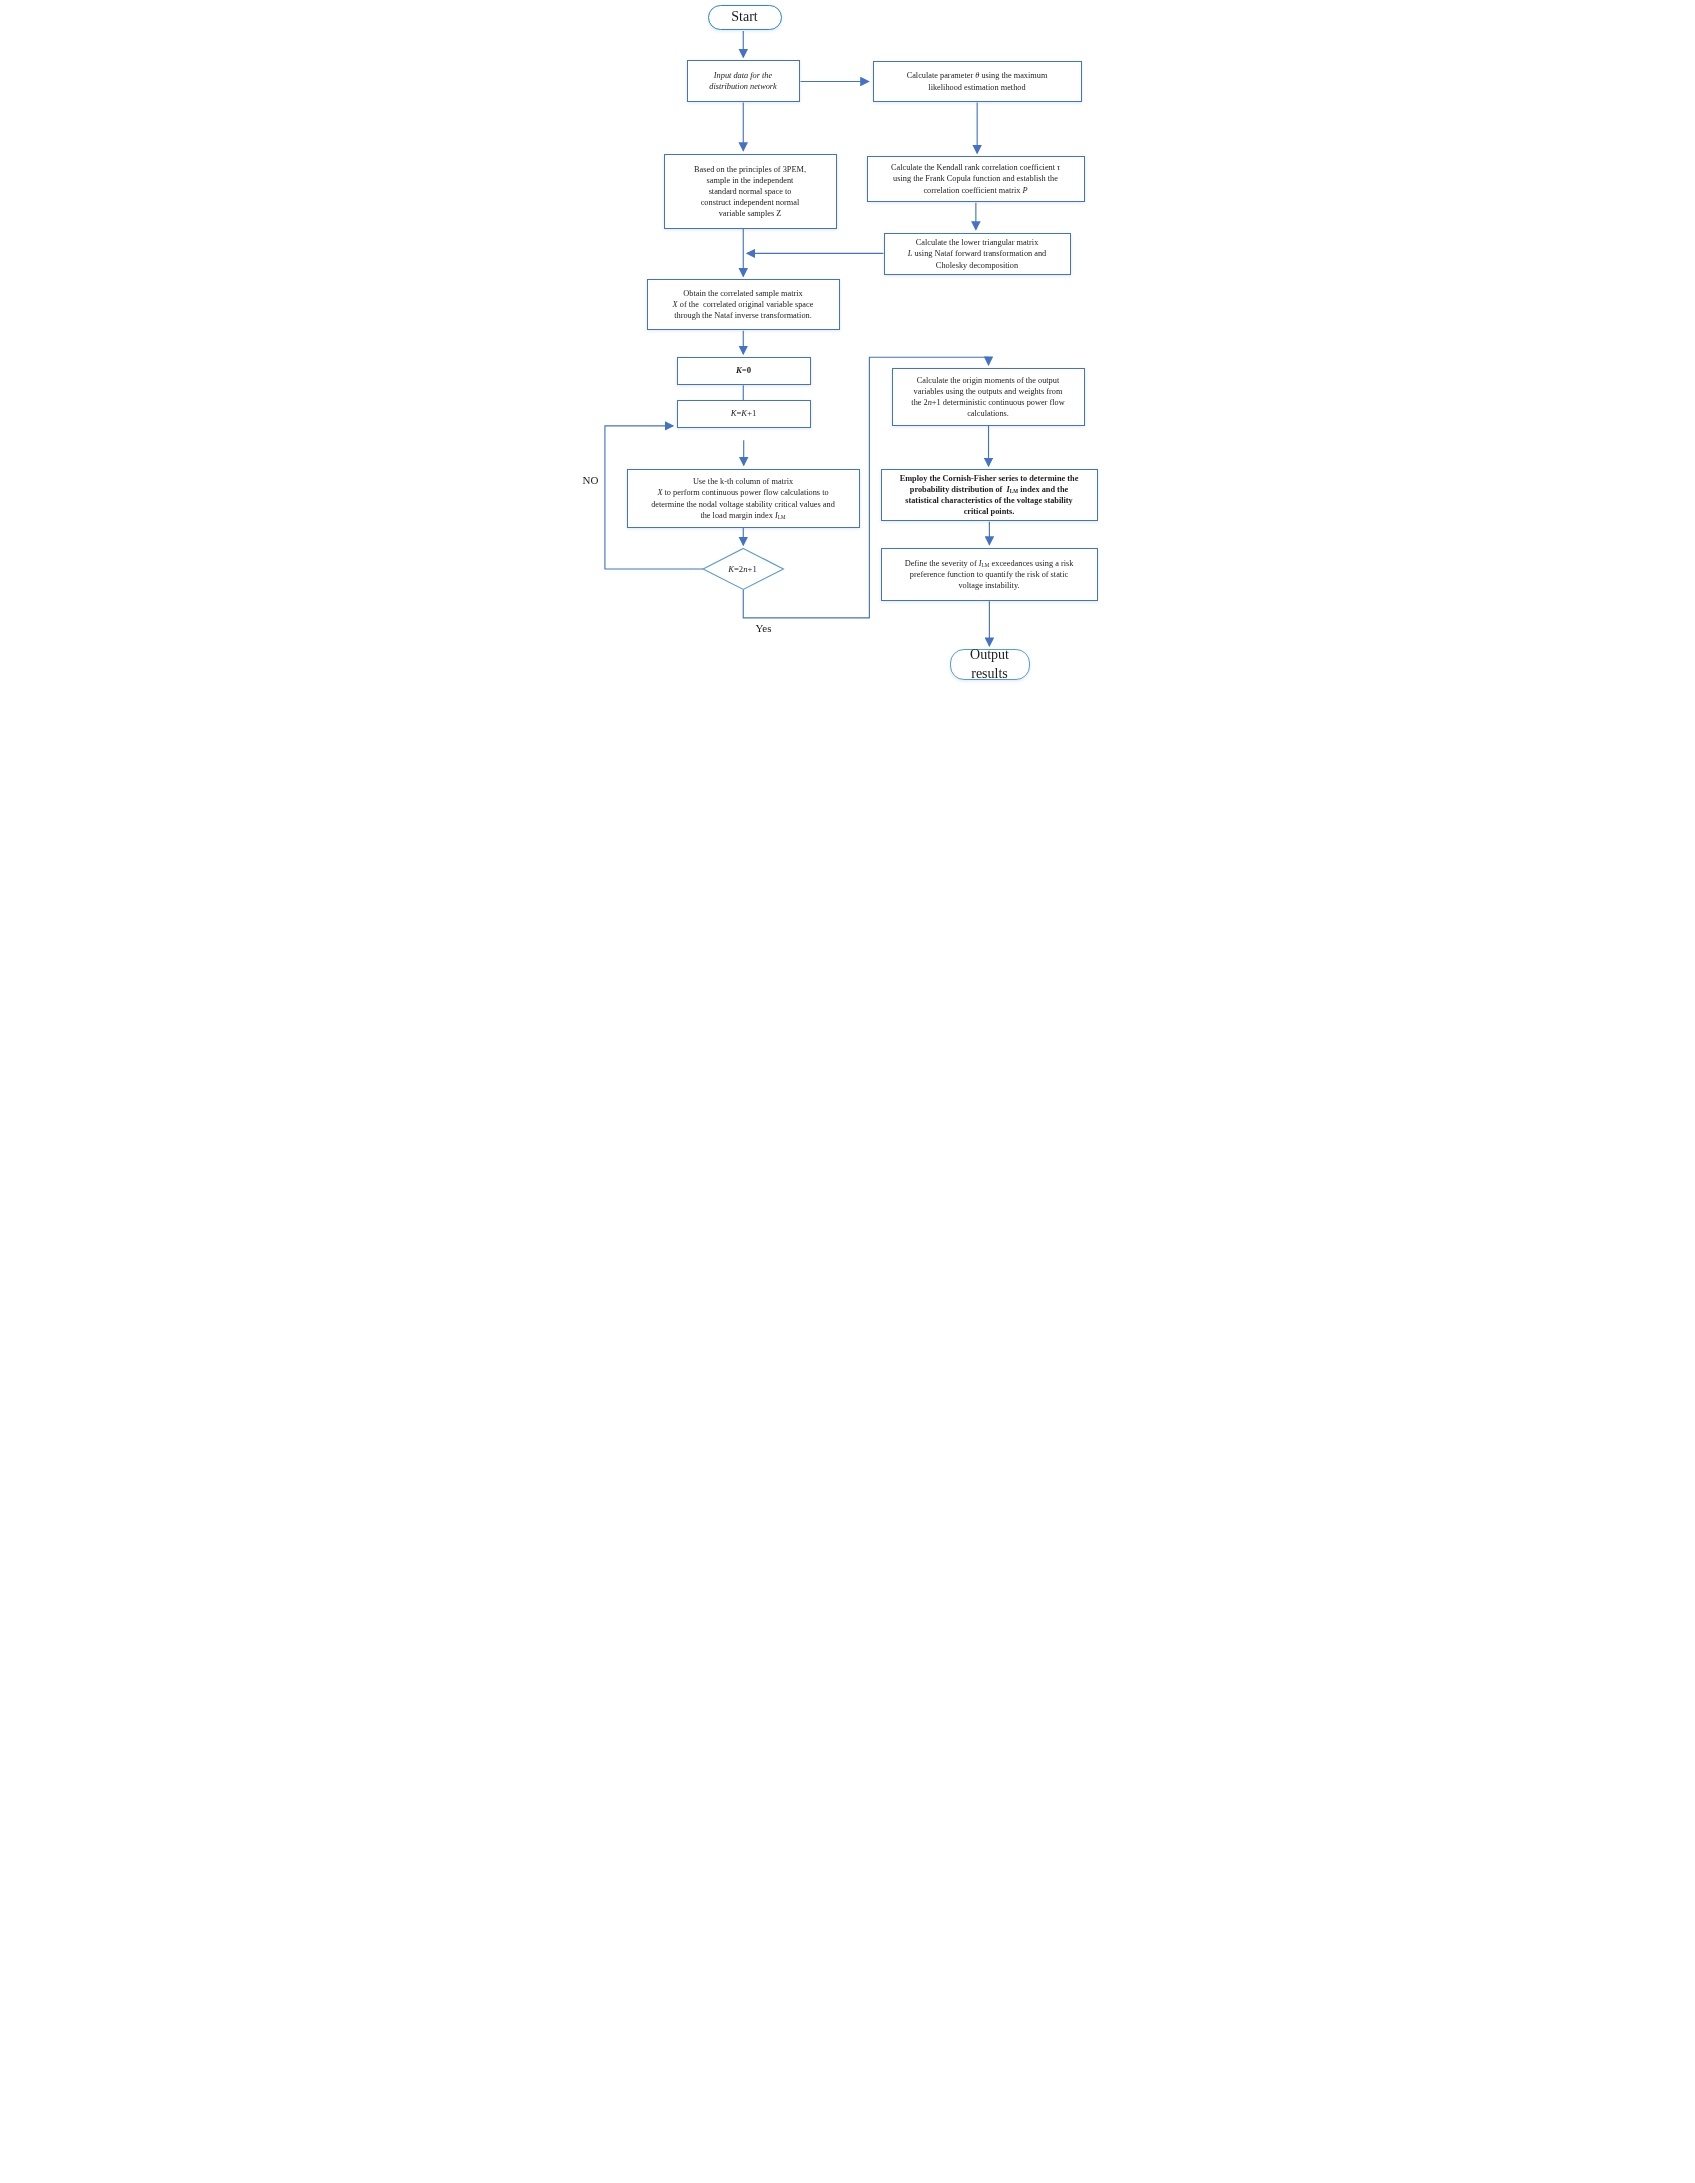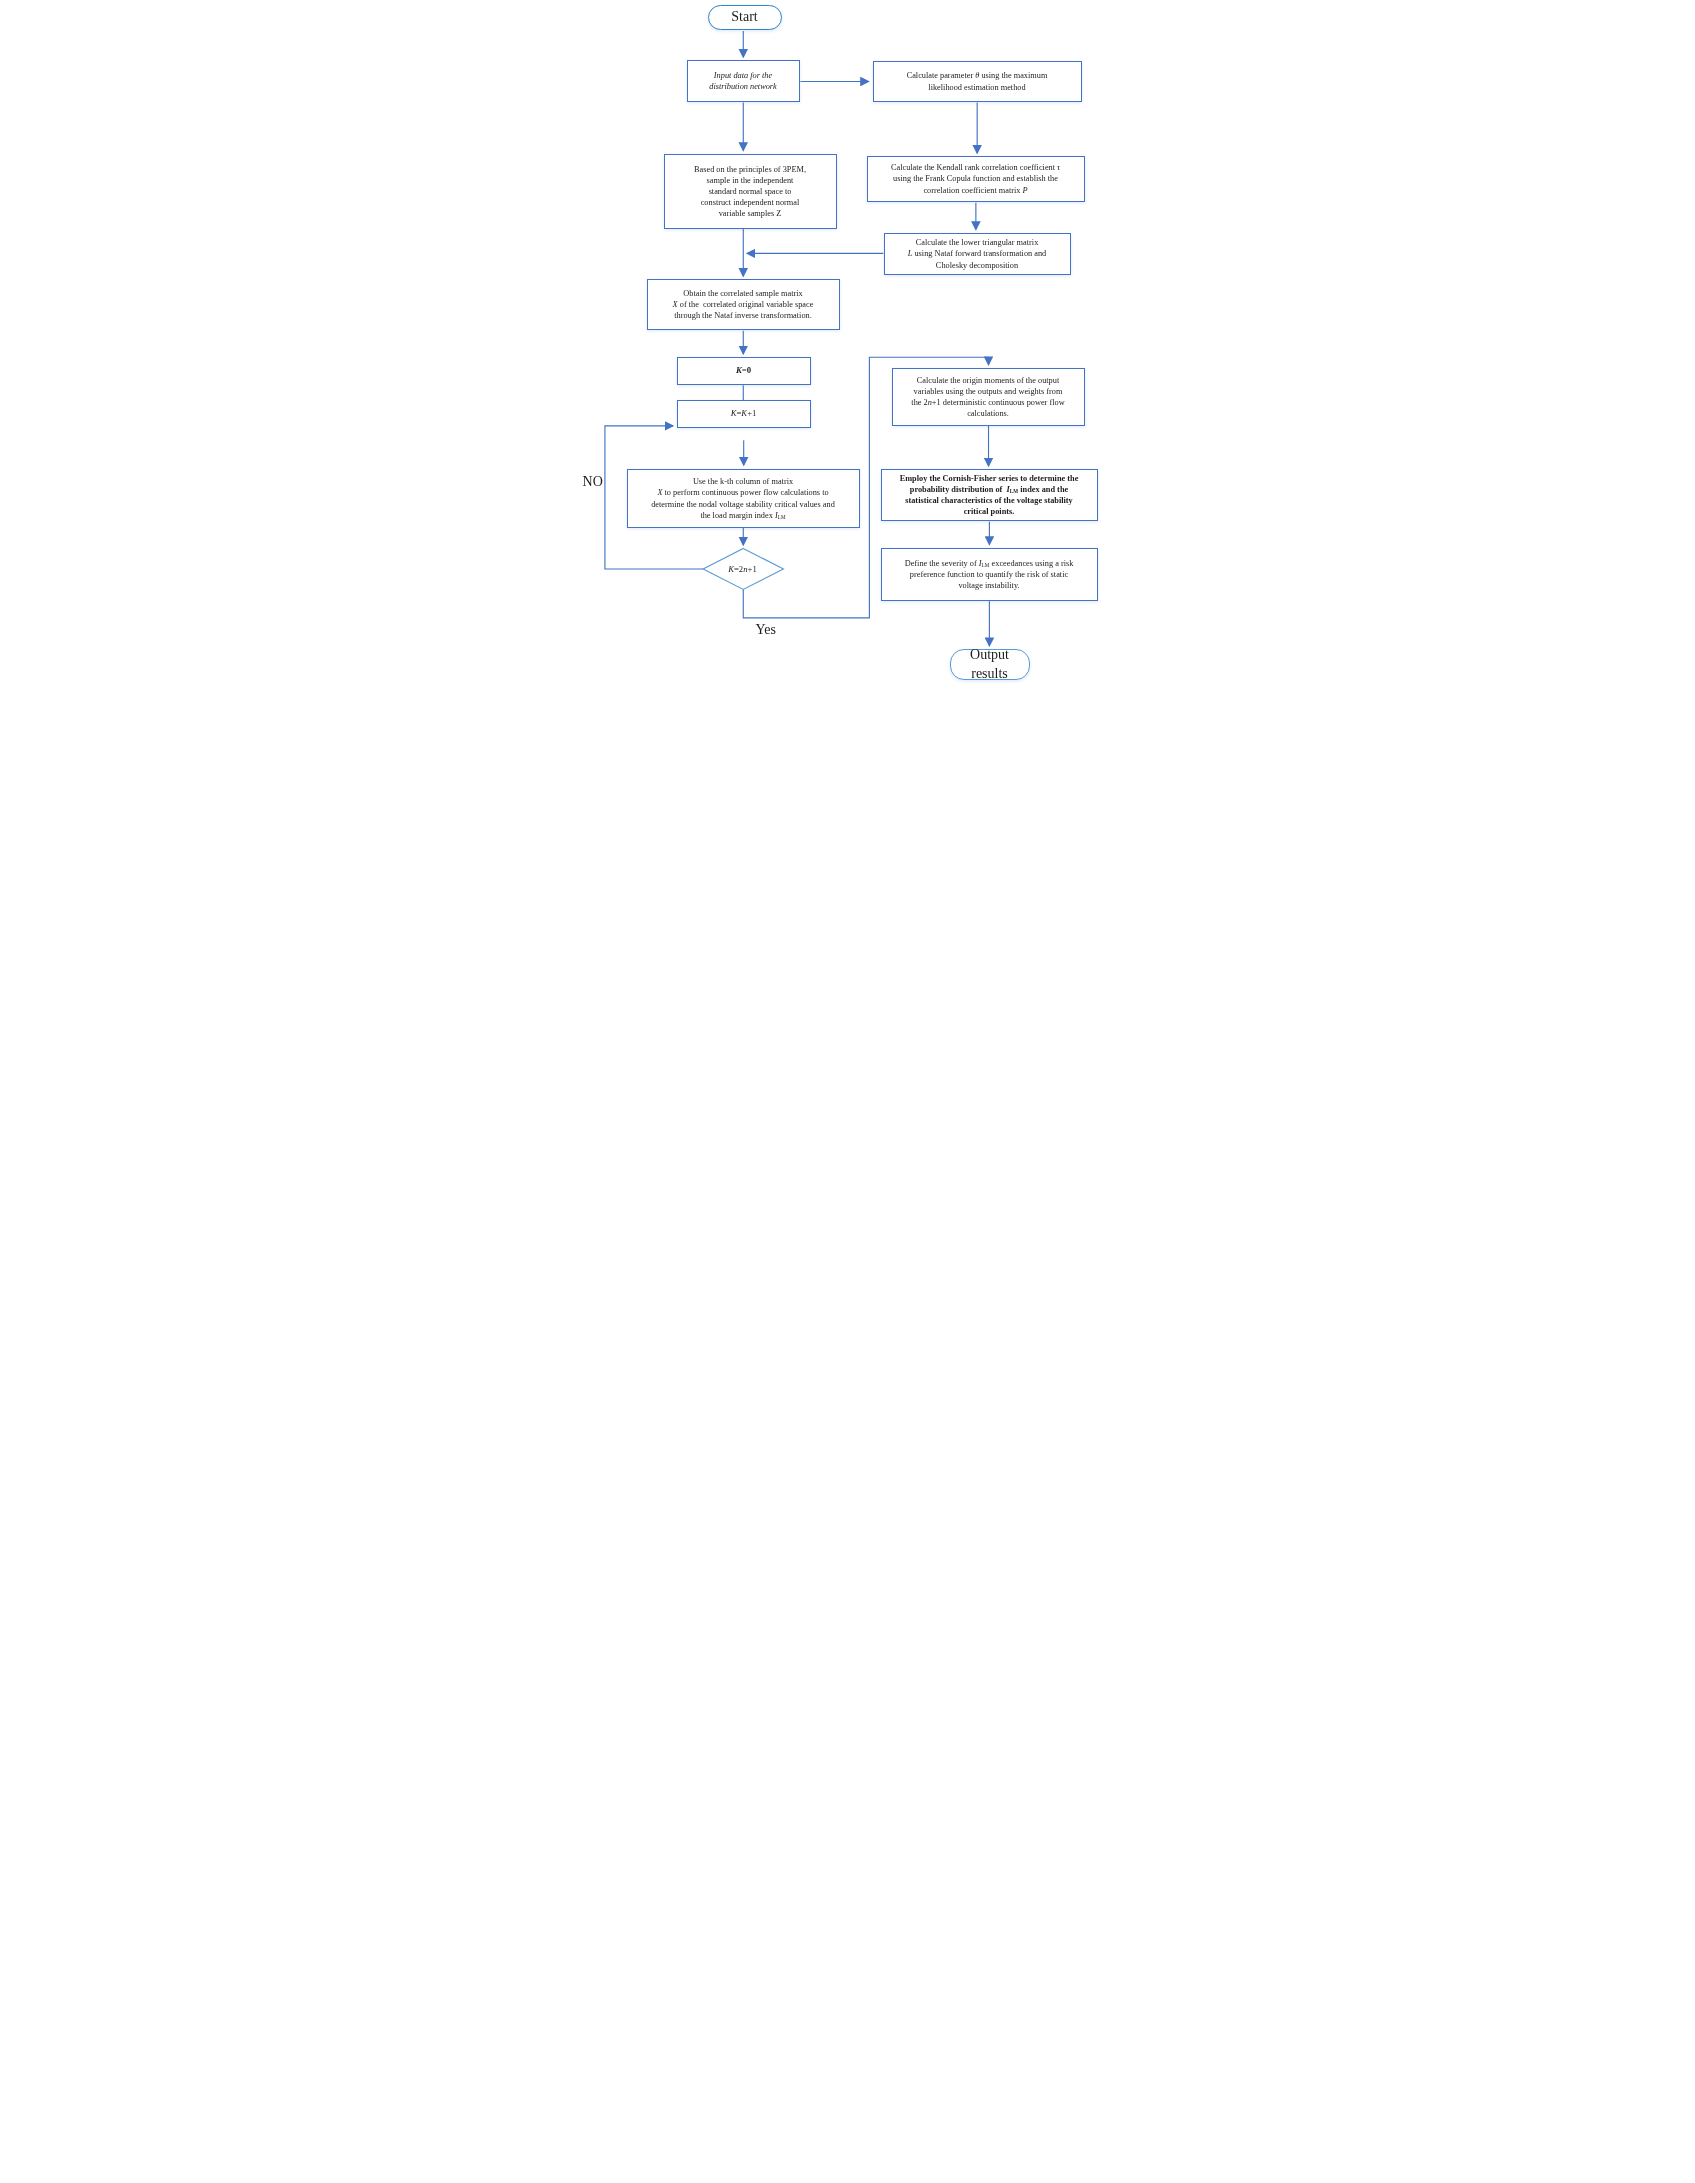--- a/index.html
+++ b/index.html
@@ -51,21 +51,21 @@
     position: absolute;
     display: flex;
     align-items: center;
     justify-content: center;
     text-align: center;
     font-size: 8.7px;
     background: transparent;
   }
   .edge-label {
     position: absolute;
-    font-size: 14px;
+    font-size: 11px;
     background: transparent;
   }
   i { font-style: italic; }
   sub {
     font-size: 0.62em;
     vertical-align: -0.18em;
     letter-spacing: 0.02em;
   }
 </style>
 </head>

